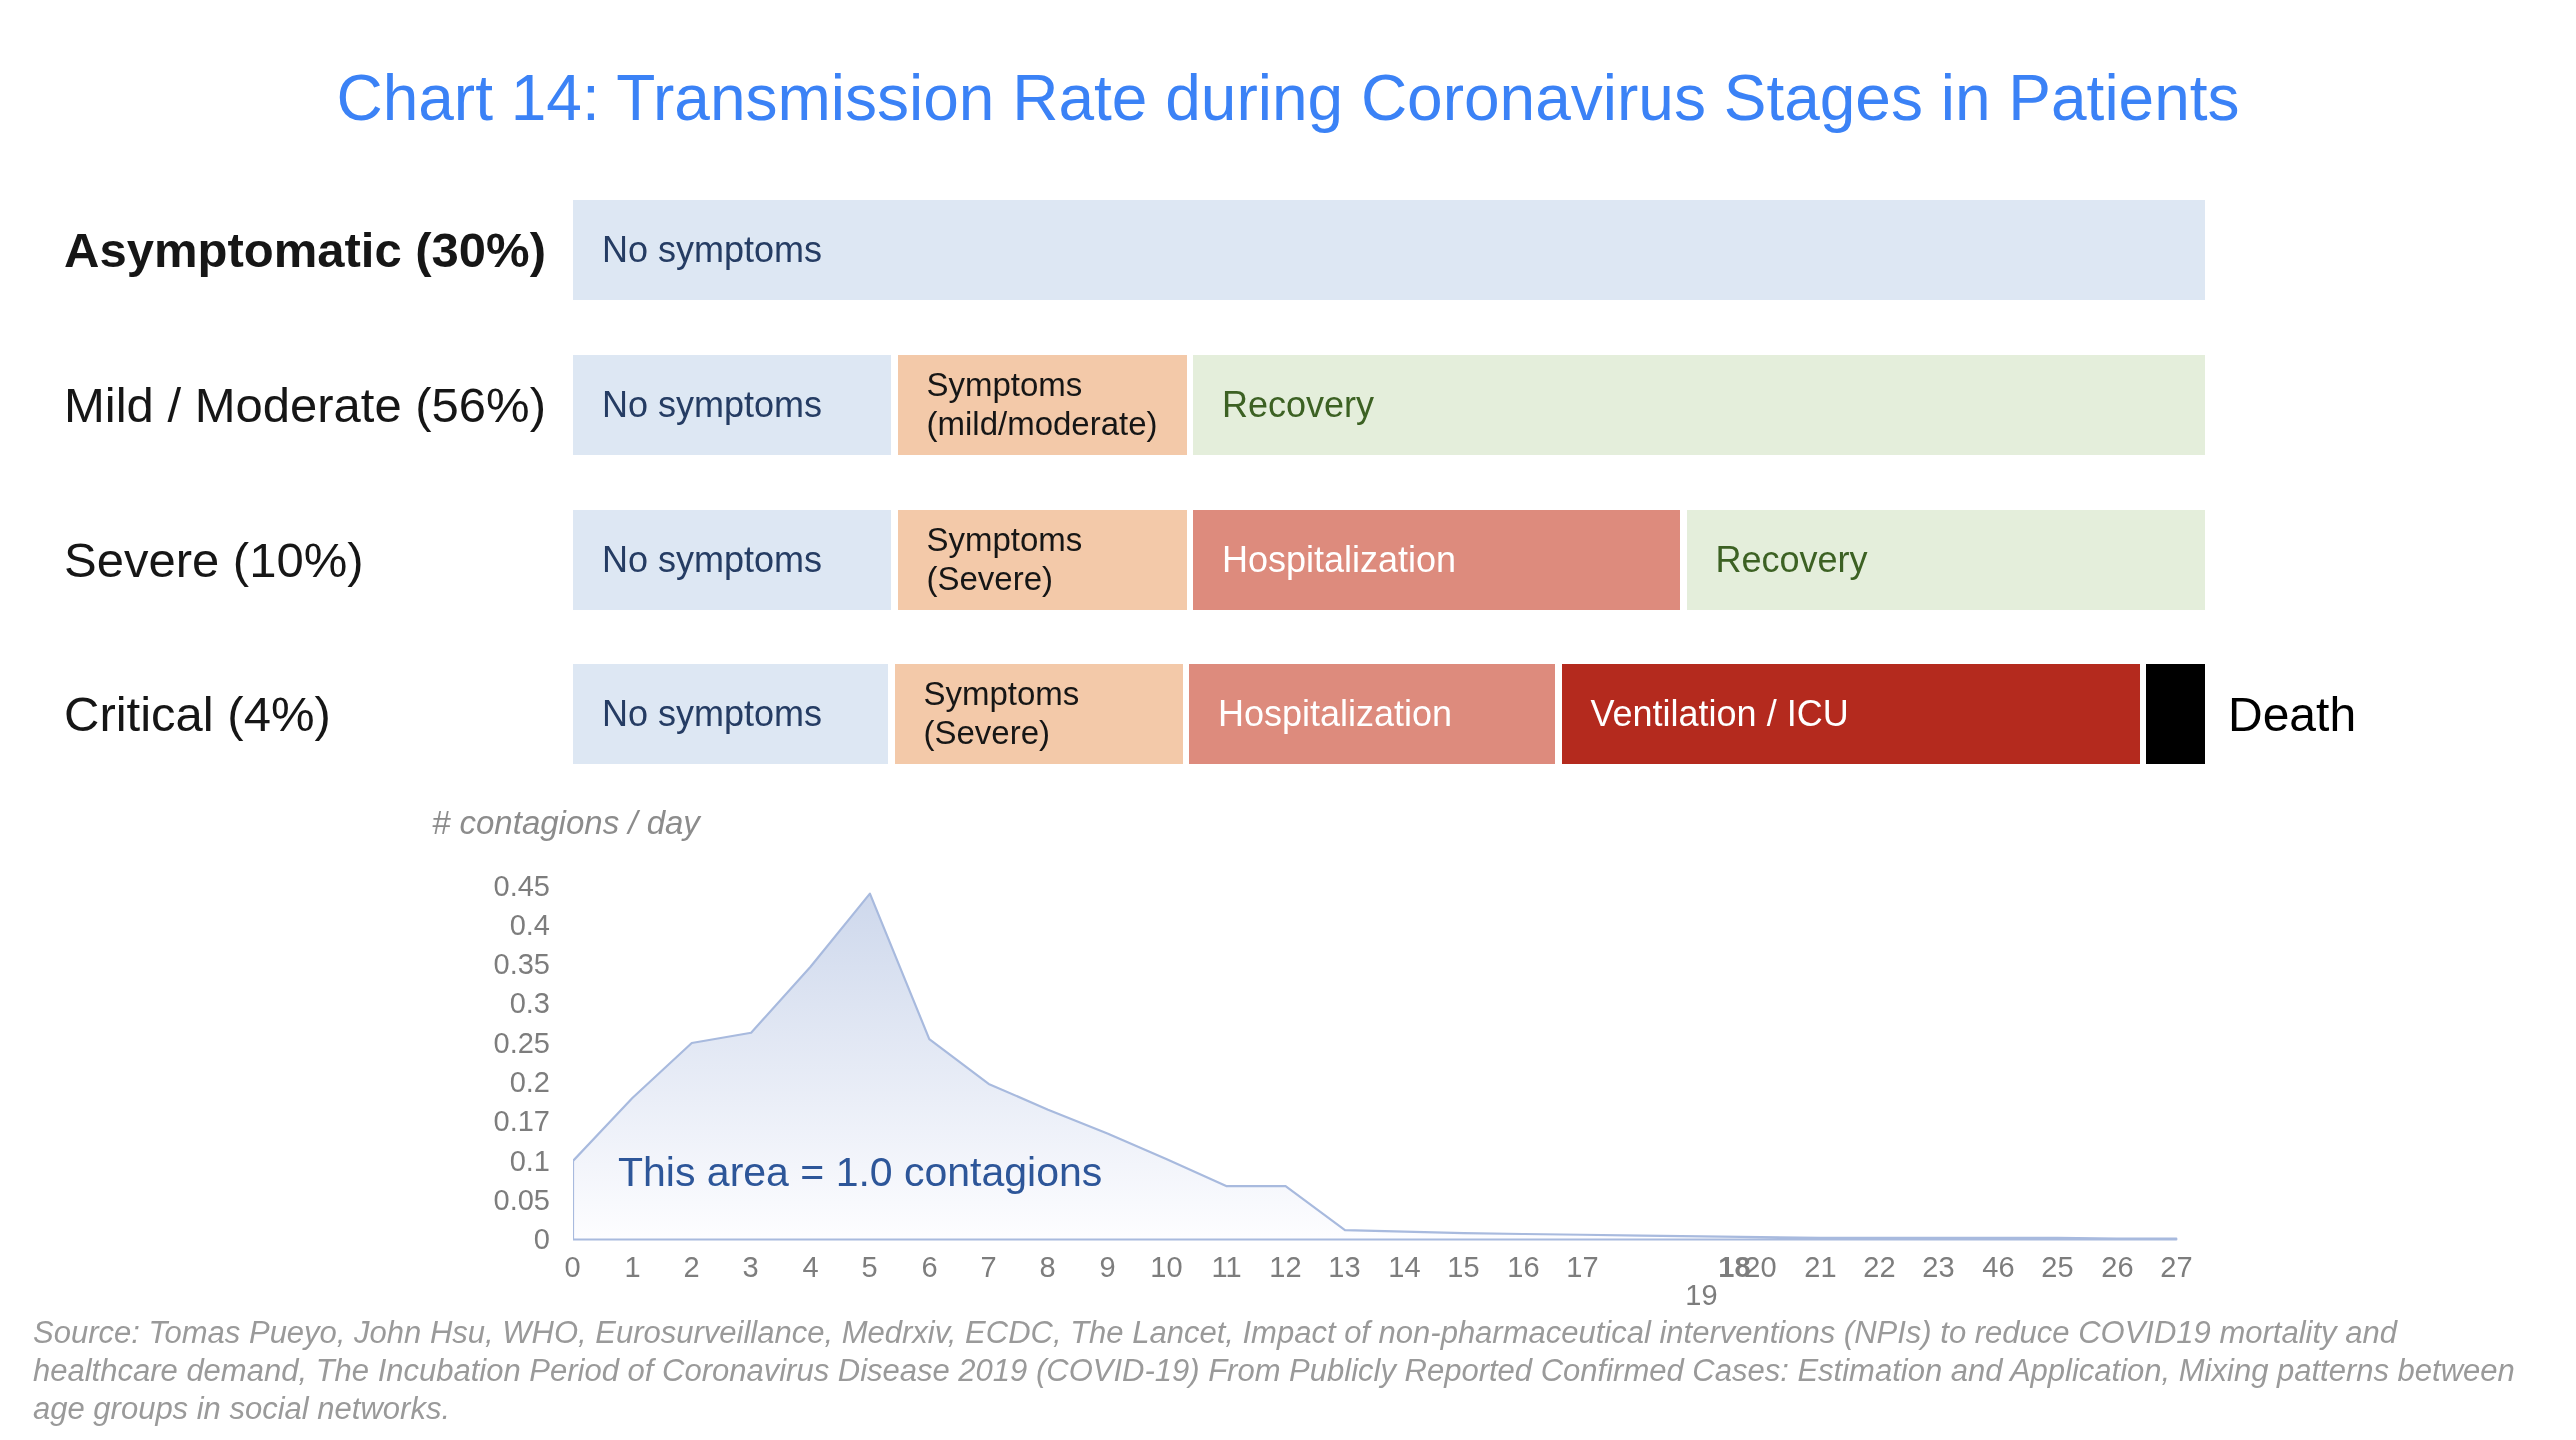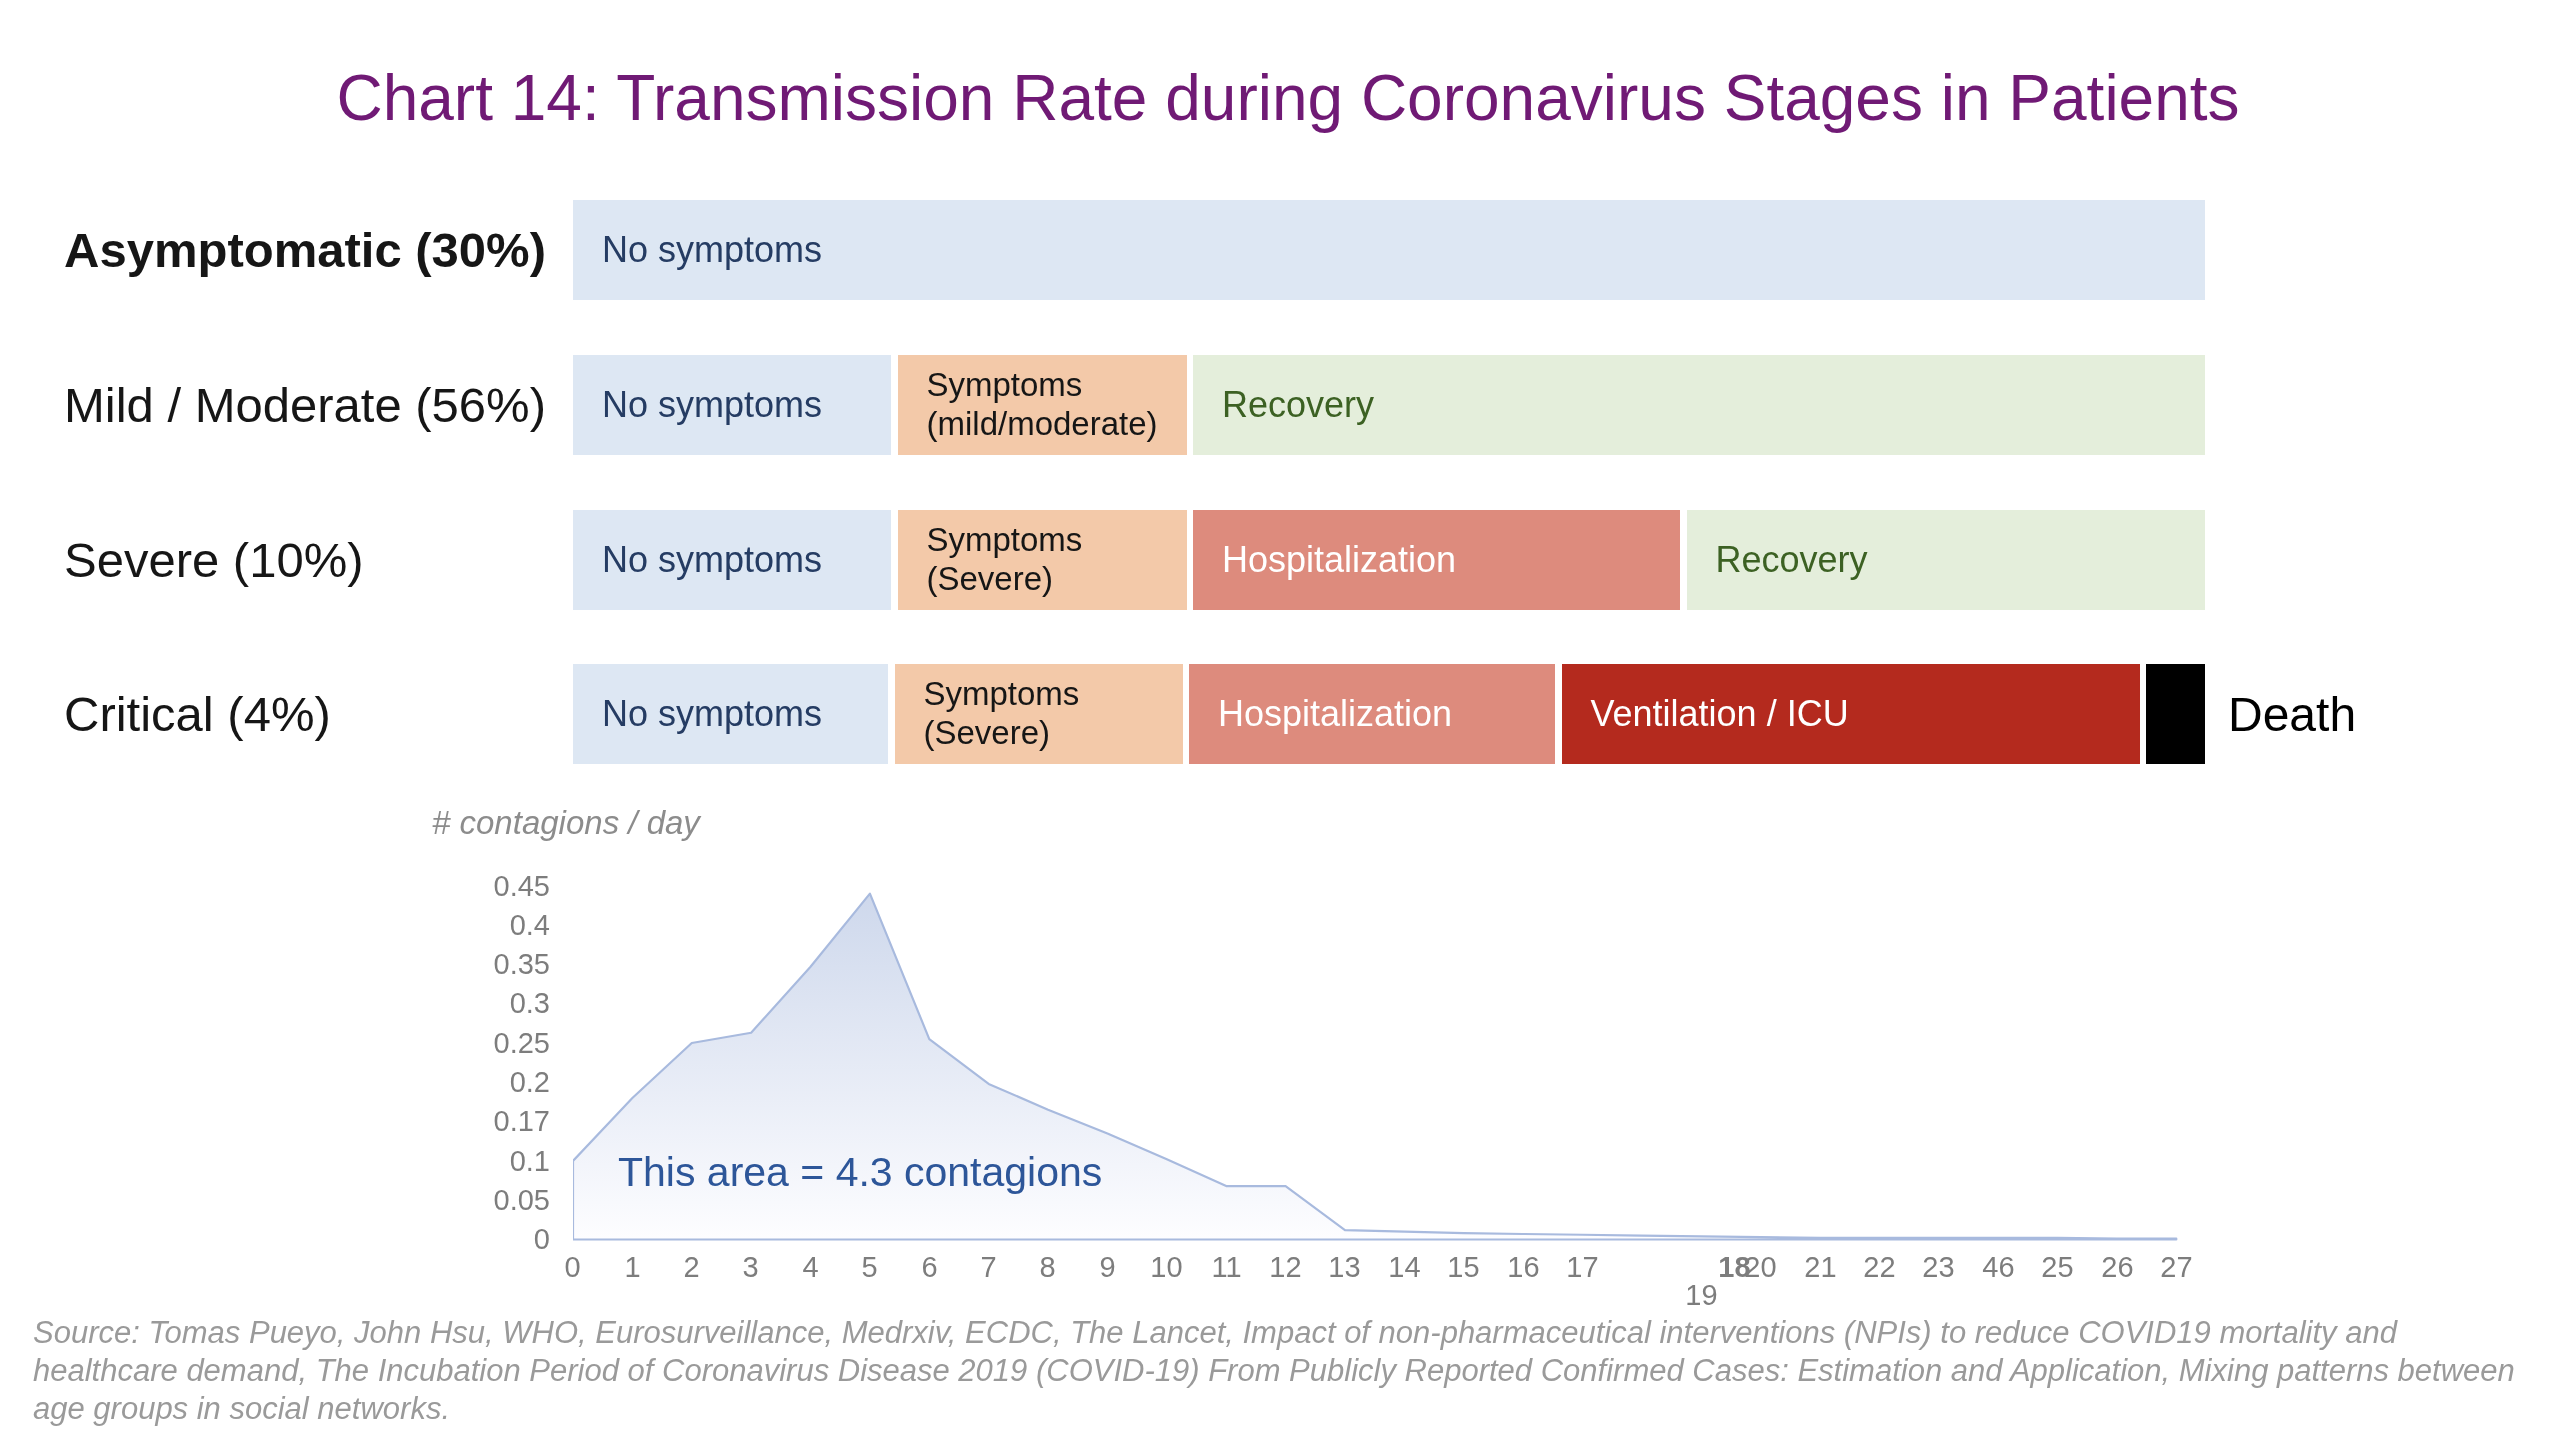--- a/index.html
+++ b/index.html
@@ -3,21 +3,21 @@
 <meta charset="utf-8">
 <style>
   html,body{margin:0;padding:0;background:#ffffff;}
   body{
     width:2576px;height:1440px;position:relative;overflow:hidden;
     font-family:"Liberation Sans","DejaVu Sans",sans-serif;
     -webkit-font-smoothing:antialiased;
   }
   .page-title{
     position:absolute;left:0;top:61px;width:2576px;
-    text-align:center;font-size:64px;font-weight:400;color:#701a75;
+    text-align:center;font-size:64px;font-weight:400;color:#3b82f6;
     letter-spacing:0;
   }
   .row-label{
     position:absolute;left:64px;width:493px;height:100px;
     display:flex;align-items:center;
     font-size:49px;color:#161616;white-space:nowrap;
   }
   .bar-track{
     position:absolute;left:573px;width:1632px;height:105px;
     display:flex;gap:6.5px;
@@ -163,20 +163,20 @@
 <svg id="area-svg" viewBox="0 0 2215 525" xmlns="http://www.w3.org/2000/svg">
     <defs>
       <linearGradient id="areaGrad" x1="0" y1="0" x2="0" y2="1">
         <stop offset="0" stop-color="#ced8ec"></stop>
         <stop offset="1" stop-color="#fdfdff"></stop>
       </linearGradient>
     </defs>
     <polygon points="0.0,410.6 81.9,323.9 163.8,248.0 245.7,233.9 327.6,142.9 409.5,42.0 491.4,242.6 573.3,304.4 655.2,340.1 737.1,372.7 819.0,408.4 900.9,445.3 982.8,445.3 1064.7,506.0 1146.6,508.2 1228.5,510.3 1310.4,511.4 1392.3,512.5 1474.2,513.6 1556.1,514.7 1638.0,515.7 1719.9,516.8 1801.8,516.8 1883.7,516.8 1965.6,516.8 2047.5,516.8 2129.4,517.9 2211.3,517.9 2211.3,519 0,519" fill="url(#areaGrad)" stroke="#a8bade" stroke-width="3" stroke-linejoin="round"></polygon>
   </svg>
 
-<div class="chart-annotation">This area = 4.3 contagions</div>
+<div class="chart-annotation">This area = 1.0 contagions</div>
 
 <div class="source-note">
   <div>Source: Tomas Pueyo, John Hsu, WHO, Eurosurveillance, Medrxiv, ECDC, The Lancet, Impact of non-pharmaceutical interventions (NPIs) to reduce COVID19 mortality and</div>
   <div>healthcare demand, The Incubation Period of Coronavirus Disease 2019 (COVID-19) From Publicly Reported Confirmed Cases: Estimation and Application, Mixing patterns between</div>
   <div>age groups in social networks.</div>
 </div>
 
 
 </body></html>

